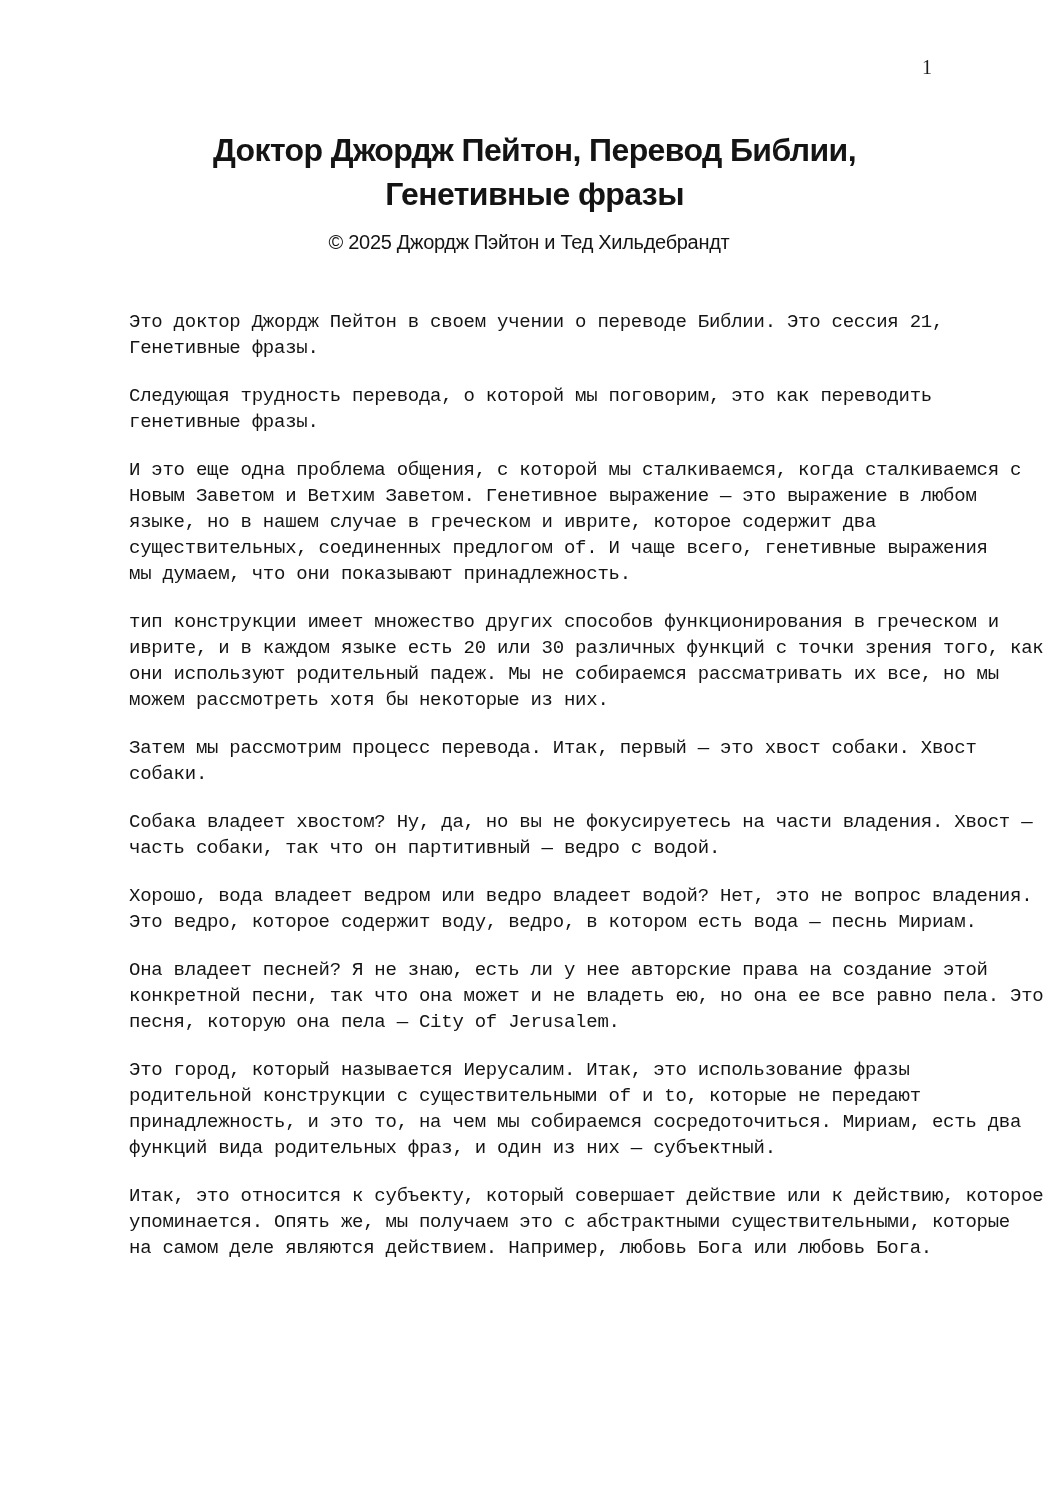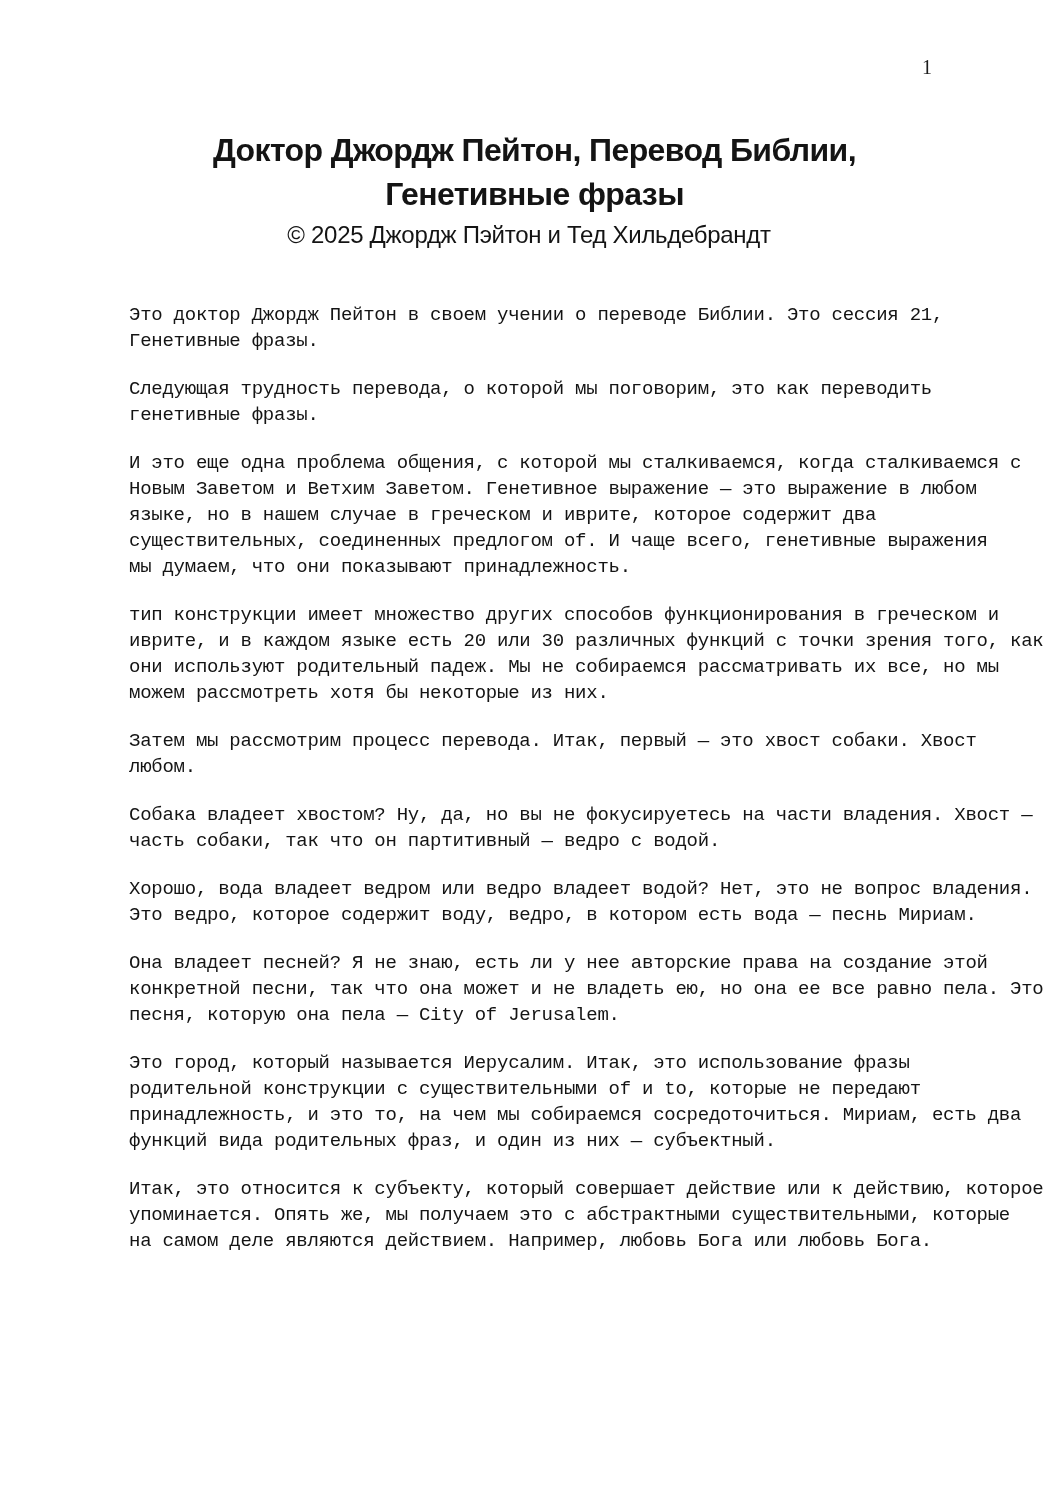--- a/index.html
+++ b/index.html
@@ -32,22 +32,22 @@
   .title-line {
     font-weight: 700;
     font-size: 32px;
     line-height: 44px;
     letter-spacing: -0.6px;
     font-stretch: condensed;
     white-space: nowrap;
     margin-left: 11px;
   }
   .copyright-line {
-    margin-top: 6px;
-    font-size: 24px;
+    margin-top: 13px;
+    font-size: 20px;
     line-height: 26px;
     letter-spacing: -0.3px;
     font-stretch: condensed;
     white-space: nowrap;
   }
   .doc-body {
     margin: 54px 120px 0 129px;
     font-family: Liberation Mono, monospace;
   }
   .para {
@@ -91,21 +91,21 @@
         <div class="text-line">мы думаем, что они показывают принадлежность.</div>
       </div>
       <div class="para">
         <div class="text-line">тип конструкции имеет множество других способов функционирования в греческом и</div>
         <div class="text-line">иврите, и в каждом языке есть 20 или 30 различных функций с точки зрения того, как</div>
         <div class="text-line">они используют родительный падеж. Мы не собираемся рассматривать их все, но мы</div>
         <div class="text-line">можем рассмотреть хотя бы некоторые из них.</div>
       </div>
       <div class="para">
         <div class="text-line">Затем мы рассмотрим процесс перевода. Итак, первый — это хвост собаки. Хвост</div>
-        <div class="text-line">любом.</div>
+        <div class="text-line">собаки.</div>
       </div>
       <div class="para">
         <div class="text-line">Собака владеет хвостом? Ну, да, но вы не фокусируетесь на части владения. Хвост —</div>
         <div class="text-line">часть собаки, так что он партитивный — ведро с водой.</div>
       </div>
       <div class="para">
         <div class="text-line">Хорошо, вода владеет ведром или ведро владеет водой? Нет, это не вопрос владения.</div>
         <div class="text-line">Это ведро, которое содержит воду, ведро, в котором есть вода — песнь Мириам.</div>
       </div>
       <div class="para">

